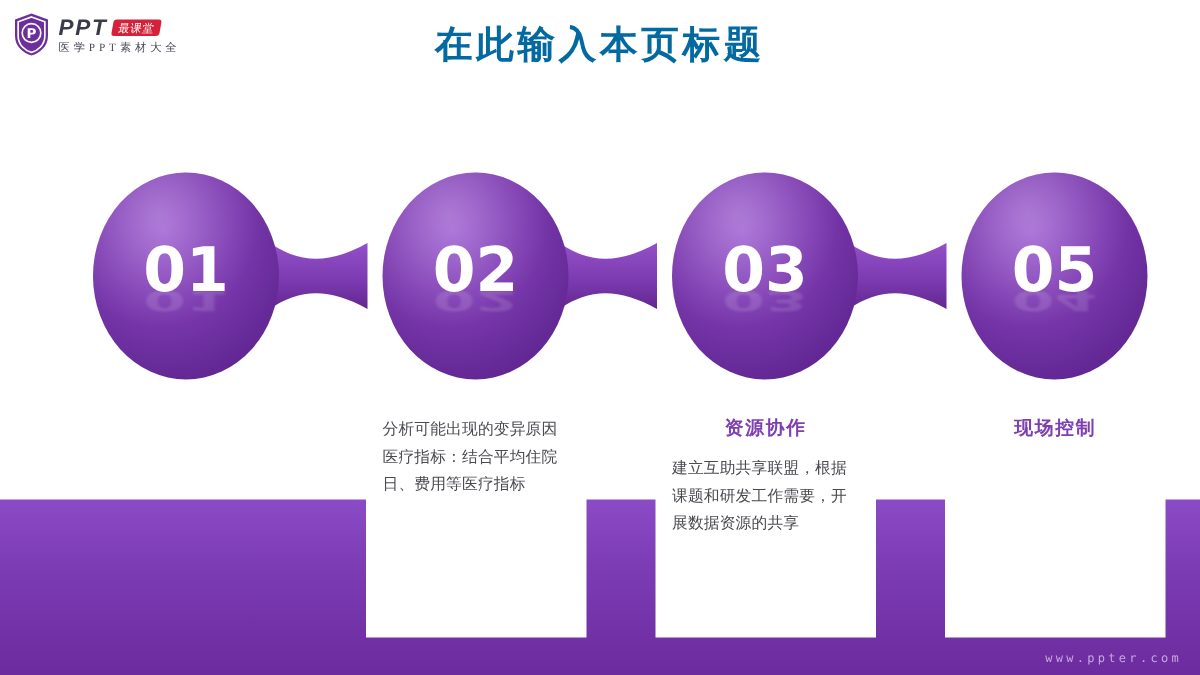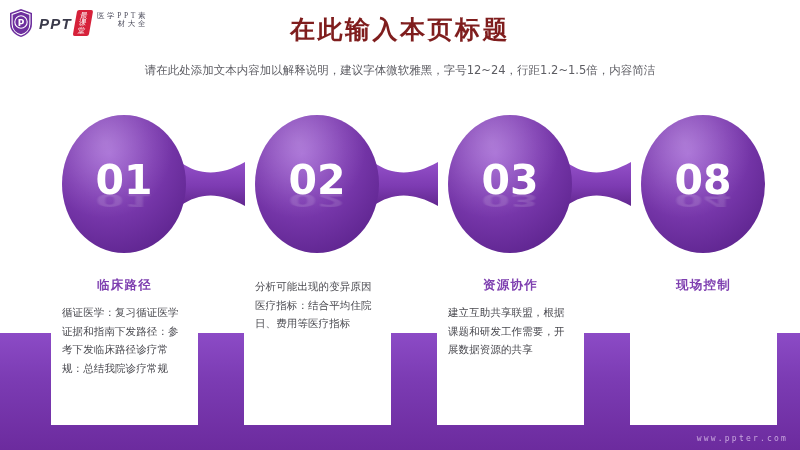--- a/index.html
+++ b/index.html
@@ -37,24 +37,23 @@
     gap: 5px;
   }
   #logo-shield {
     width: 26px;
     height: 30px;
     flex: 0 0 auto;
     position: relative;
   }
   #logo-text {
     display: flex;
-    flex-direction: row;
+    flex-direction: column;
     justify-content: center;
     line-height: 1;
-    text-align: right;
   }
   #logo-row1 {
     display: flex;
     align-items: center;
     gap: 3px;
   }
   .logo-ppt {
     font-size: 15px;
     font-weight: bold;
     font-style: italic;
@@ -84,21 +83,21 @@
   #header {
     position: absolute;
     left: 0;
     top: 14px;
     width: 800px;
     text-align: center;
   }
   #page-title {
     font-size: 25px;
     font-weight: bold;
-    color: #7f1d1d;
+    color: #0369a1;
     letter-spacing: 2.5px;
     font-family: "DejaVu Sans", sans-serif;
     line-height: 1.3;
   }
   #subtitle {
     margin-top: 13px;
     font-size: 11.5px;
     color: #5d5d63;
     line-height: 1.85;
     font-family: "DejaVu Sans", sans-serif;
@@ -218,21 +217,20 @@
         <span class="logo-ppt">PPT</span>
         <span class="logo-badge">最课堂</span>
       </div>
       <div id="logo-row2">医学PPT素材大全</div>
     </div>
   </div>
 
   <div id="header">
     <div id="page-title">在此输入本页标题</div>
     <div id="subtitle">
-      <span class="subtitle-line">请在此处添加文本内容加以解释说明，建议字体微软雅黑，字号12~24，行距1.2~1.5倍，内容简洁</span>
     </div>
   </div>
 
   <div id="band">
     <div id="footer-url">www.ppter.com</div>
   </div>
 
   <div id="blob-row">
     <svg id="blob-svg" width="800" height="140" viewBox="0 0 800 140">
       <defs>
@@ -265,33 +263,29 @@
       <ellipse cx="510" cy="70" rx="62" ry="69" fill="url(#gradBall)"></ellipse>
       <ellipse cx="510" cy="70" rx="62" ry="69" fill="url(#gloss)"></ellipse>
 
       <ellipse cx="703" cy="70" rx="62" ry="69" fill="url(#gradBall)"></ellipse>
       <ellipse cx="703" cy="70" rx="62" ry="69" fill="url(#gloss)"></ellipse>
     </svg>
 
     <div class="blob-num" style="left:59px">01</div>
     <div class="blob-num" style="left:252px">02</div>
     <div class="blob-num" style="left:445px">03</div>
-    <div class="blob-num" style="left:638px">08</div>
+    <div class="blob-num" style="left:638px">05</div>
 
     <div class="blob-num-refl" style="left:59px">01</div>
     <div class="blob-num-refl" style="left:252px">02</div>
     <div class="blob-num-refl" style="left:445px">03</div>
     <div class="blob-num-refl" style="left:638px">04</div>
   </div>
 
   <div id="cards">
-    <div class="card" style="left:51px">
-      <div class="card-title">临床路径</div>
-      <div class="card-body">循证医学：复习循证医学证据和指南下发路径：参考下发临床路径诊疗常规：总结我院诊疗常规</div>
-    </div>
     <div class="card" style="left:244px">
       <div class="card-body">分析可能出现的变异原因医疗指标：结合平均住院日、费用等医疗指标</div>
     </div>
     <div class="card" style="left:437px">
       <div class="card-title">资源协作</div>
       <div class="card-body">建立互助共享联盟，根据课题和研发工作需要，开展数据资源的共享</div>
     </div>
     <div class="card" style="left:630px">
       <div class="card-title">现场控制</div>
     </div>

